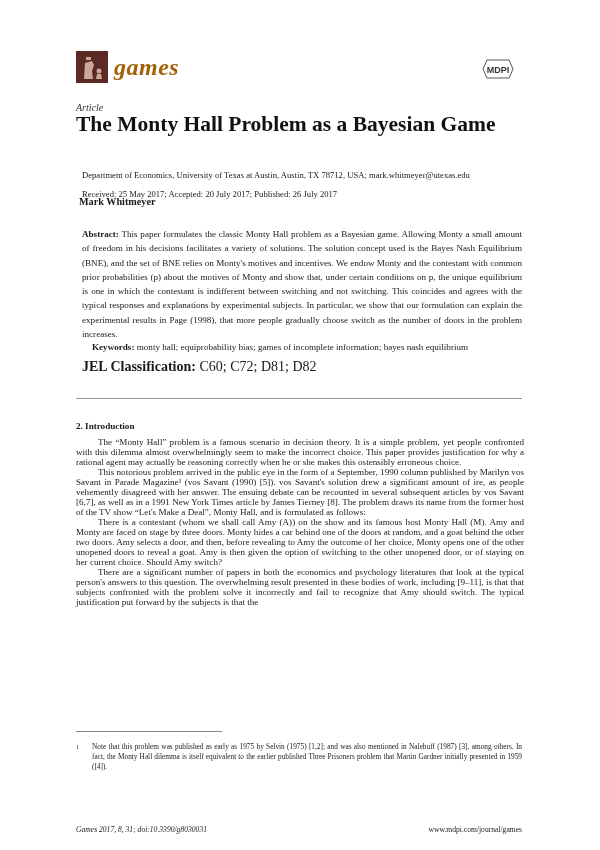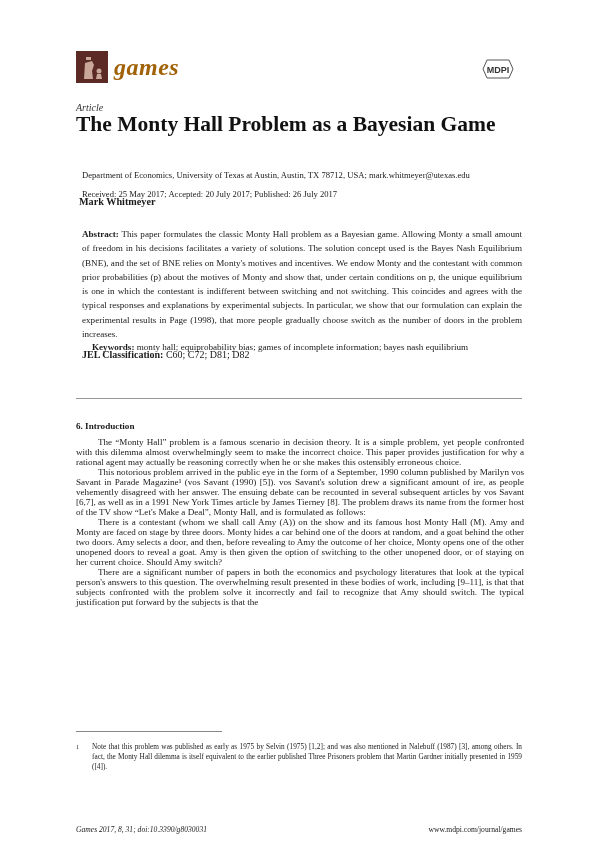--- a/index.html
+++ b/index.html
@@ -8,21 +8,21 @@
   .logo-box { left:76px; top:51px; width:32px; height:32px; background:#5c2a24; }
   .logo-text { left:114px; top:54px; font-size:24px; font-style:italic; font-weight:bold; color:#a16207; letter-spacing:0.5px; }
   .mdpi { left:481px; top:57px; width:34px; height:24px; }
   .article { left:76px; top:102px; font-size:10px; font-style:italic; color:#333; }
   .title { left:76px; top:112px; font-size:21.5px; font-weight:bold; color:#111; white-space:nowrap; }
   .author { left:79px; top:152px; font-size:10.2px; font-weight:bold;margin-top:44px; }
   .affil { left:82px; top:170px; font-size:8.6px; white-space:nowrap; }
   .dates { left:82px; top:189px; font-size:8.6px; white-space:nowrap; }
   .abstract { left:82px; top:208px; width:440px; font-size:9.1px; line-height:14.3px; text-align:justify;margin-top:19px; }
   .kw { left:92px; top:342px; width:450px; font-size:9.1px; white-space:nowrap; }
-  .jel { left:82px; top:349px; font-size:10px; }
+  .jel { left:82px; top:359px; font-size:14px; }
   .rule { left:76px; top:398px; width:446px; height:1px; background:#999; }
   .sec { left:76px; top:421px; font-size:9.1px; font-weight:bold; }
   .body { left:76px; top:437px; width:448px; font-size:9.1px; line-height:10px; text-align:justify; }
   .body p { margin:0; text-indent:22px; }
   .fnrule { left:76px; top:731px; width:146px; height:1px; background:#888; }
   .fn { left:76px; top:742px; width:446px; font-size:7.3px; line-height:10.2px; }
   .fn .num { position:absolute; left:0; top:0; font-size:6px; }
   .fn .txt { margin-left:16px; text-align:justify; display:block; }
   .foot-l { left:76px; top:825px; font-size:7.6px;font-style:italic; }
   .foot-r { right:78px; top:825px; font-size:7.6px; }
@@ -64,21 +64,21 @@
   <span>monty hall; equiprobability bias; games of incomplete information; bayes nash equilibrium</span>
 </div>
 
 <div class="abs jel">
   <b>JEL Classification:</b>
   <span>C60; C72; D81; D82</span>
 </div>
 
 <div class="abs rule"></div>
 
-<div class="abs sec">6. Introduction</div>
+<div class="abs sec">2. Introduction</div>
 
 <div class="abs body">
   <p>The “Monty Hall” problem is a famous scenario in decision theory. It is a simple problem, yet people confronted with this dilemma almost overwhelmingly seem to make the incorrect choice. This paper provides justification for why a rational agent may actually be reasoning correctly when he or she makes this ostensibly erroneous choice.</p>
   <p>This notorious problem arrived in the public eye in the form of a September, 1990 column published by Marilyn vos Savant in Parade Magazine¹ (vos Savant (1990) [5]). vos Savant's solution drew a significant amount of ire, as people vehemently disagreed with her answer. The ensuing debate can be recounted in several subsequent articles by vos Savant [6,7], as well as in a 1991 New York Times article by James Tierney [8]. The problem draws its name from the former host of the TV show “Let's Make a Deal”, Monty Hall, and is formulated as follows:</p>
   <p>There is a contestant (whom we shall call Amy (A)) on the show and its famous host Monty Hall (M). Amy and Monty are faced on stage by three doors. Monty hides a car behind one of the doors at random, and a goat behind the other two doors. Amy selects a door, and then, before revealing to Amy the outcome of her choice, Monty opens one of the other unopened doors to reveal a goat. Amy is then given the option of switching to the other unopened door, or of staying on her current choice. Should Amy switch?</p>
   <p>There are a significant number of papers in both the economics and psychology literatures that look at the typical person's answers to this question. The overwhelming result presented in these bodies of work, including [9–11], is that that subjects confronted with the problem solve it incorrectly and fail to recognize that Amy should switch. The typical justification put forward by the subjects is that the</p>
 </div>
 
 <div class="abs fnrule"></div>
 <div class="abs fn">

